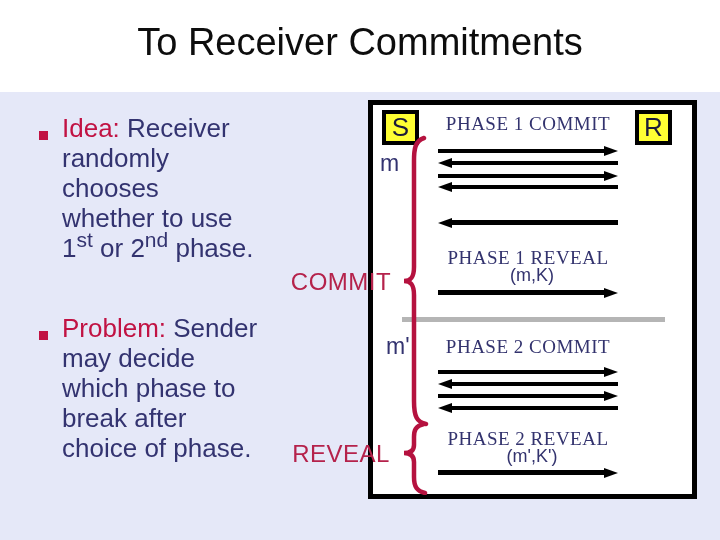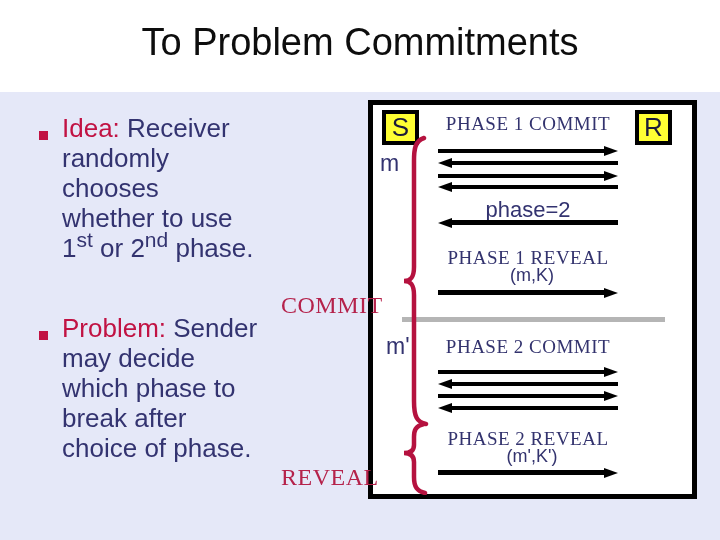--- a/index.html
+++ b/index.html
@@ -48,36 +48,36 @@
   .arr.r::after  { content:""; position:absolute; left:100%; top:50%; margin-top:-5px;
                    border-top:5px solid transparent; border-bottom:5px solid transparent;
                    border-left:14px solid #000; }
   .arr.l::before { content:""; position:absolute; right:100%; top:50%; margin-top:-5px;
                    border-top:5px solid transparent; border-bottom:5px solid transparent;
                    border-right:14px solid #000; }
 
   .divider { position:absolute; left:29px; top:212px; width:263px; height:5px; background:#b5b5b5; }
 
   
-  .phase-tag { position:absolute; left:281px; width:120px; text-align:left;
-               font-family:Liberation Serif, serif; font-size:24px; color:#b5224b;
-               letter-spacing:0.5px; z-index:5;margin-top:24px; }
+  .phase-tag { position:absolute; left:281px; width:120px; text-align:center;
+               font-family:Liberation Sans, sans-serif; font-size:24px; color:#b5224b;
+               letter-spacing:0.5px; z-index:5; }
   .tag-commit { top:268px; }
   .tag-reveal { top:440px; }
   .brace { position:absolute; z-index:4; }
   .brace1 { left:399px; top:135px; }
   .brace2 { left:399px; top:421px; }
 </style>
 </head>
 <body>
 
 <div class="slide">
 
   <div class="header">
-    <h1 class="title">To Problem Commitments</h1>
+    <h1 class="title">To Receiver Commitments</h1>
   </div>
 
   <div class="marker m1"></div>
   <div class="bullet bullet-1">
     <span class="red">Idea:</span>
     <span>Receiver</span><br>
     <span>randomly</span><br>
     <span>chooses</span><br>
     <span>whether to use</span><br>
     <span><span>1</span><sup>st</sup><span> or 2</span><sup>nd</sup><span> phase.</span></span>
@@ -103,21 +103,20 @@
     </div>
 
     <div class="mlabel" style="left:7px; top:45px;">m</div>
 
     <div class="plabel" style="top:8px;">PHASE 1 COMMIT</div>
     <div class="arr r" style="top:44px;"></div>
     <div class="arr l" style="top:56px;"></div>
     <div class="arr r" style="top:69px;"></div>
     <div class="arr l" style="top:80px;"></div>
 
-    <div class="sans-label" style="top:92px;">phase=2</div>
     <div class="arr l thick" style="top:115px;"></div>
 
     <div class="plabel" style="top:142px;">PHASE 1 REVEAL</div>
     <div class="pargs" style="top:160px;">(m,K)</div>
     <div class="arr r thick" style="top:185px;"></div>
 
     <div class="divider"></div>
 
     <div class="mlabel" style="left:13px; top:228px;">m'</div>
 

